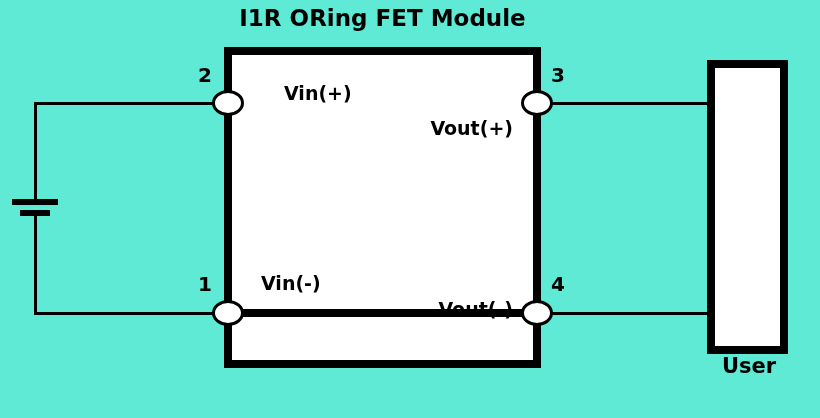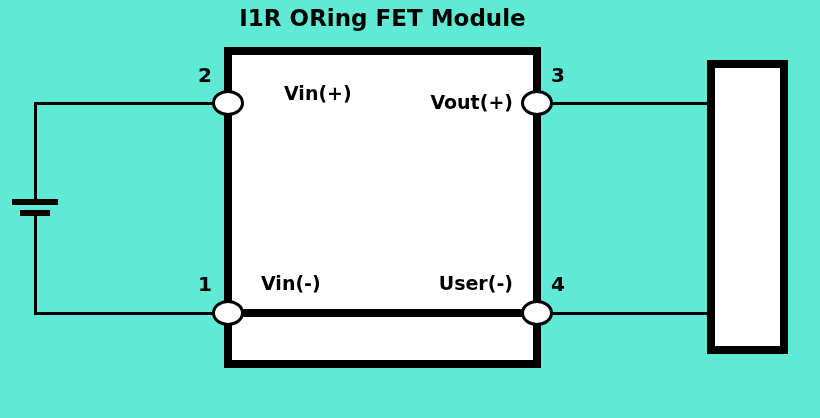--- a/index.html
+++ b/index.html
@@ -79,21 +79,21 @@
   .pin-number.align-right { text-align: right; }
   .pin-number.align-left  { text-align: left; }
 
   
   .port-label {
     font-size: 19px;
     font-weight: bold;
     color: #000000;
     white-space: nowrap;
   }
-  .port-label.align-right { text-align: right; }
+  .port-label.align-right { text-align: right; margin-top: 26px; }
 
   
   .user-app-label {
     left: 685px; top: 355px; width: 128px;
     text-align: center;
     font-size: 21px;
     font-weight: bold;
     line-height: 23px;
     color: #000000;
   }
@@ -130,18 +130,19 @@
   <div class="abs terminal" style="left:521px; top:300px;"></div>
 
   <div class="abs pin-number align-right" style="left:182px; top:63px;">2</div>
   <div class="abs pin-number align-left" style="left:551px; top:63px;">3</div>
   <div class="abs pin-number align-right" style="left:182px; top:272px;">1</div>
   <div class="abs pin-number align-left" style="left:551px; top:272px;">4</div>
 
   <div class="abs port-label" style="left:250px; top:82px;margin-left:34px;">Vin(+)</div>
   <div class="abs port-label align-right" style="left:413px; top:91px; width:100px;">Vout(+)</div>
   <div class="abs port-label" style="left:261px; top:272px;text-align:right;">Vin(-)</div>
-  <div class="abs port-label align-right" style="left:413px; top:272px; width:100px;">User(-)</div>
+  <div class="abs port-label align-right" style="left:413px; top:272px; width:100px;">Vout(-)</div>
 
   <div class="abs user-app-label">
+    <div>User</div>
   </div>
 
 </div>
 
 </body></html>

